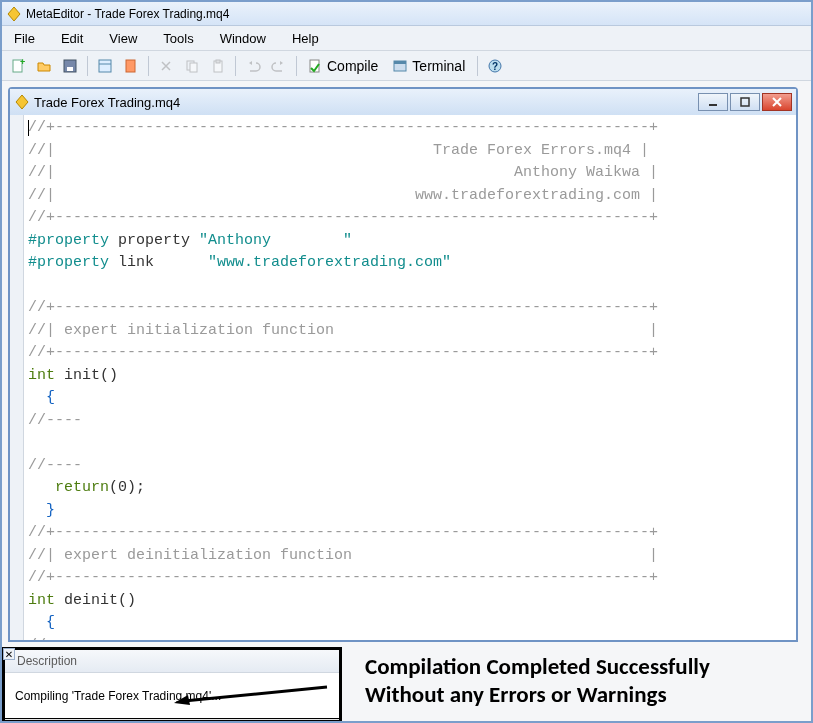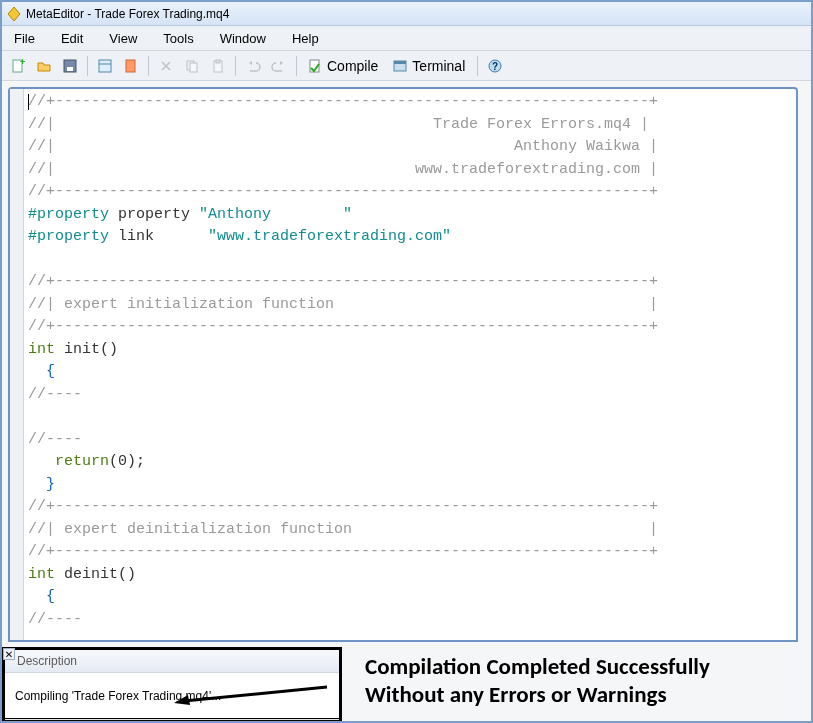--- a/index.html
+++ b/index.html
@@ -326,20 +326,47 @@
     <span class="tool-btn">
         <svg width="16" height="16">
           <circle cx="8" cy="8" r="6" fill="#bde" stroke="#47a"></circle>
           <text x="8" y="12" text-anchor="middle" font-size="10" fill="#036" font-weight="bold">?</text>
         </svg>
       </span>
   </div>
 
   <div class="mdi-area">
     <div class="doc-window">
+      <div class="doc-titlebar">
+        <div class="doc-title-left">
+          <span>
+              <svg width="16" height="16">
+                <polygon points="8,1 14,8 8,15 2,8" fill="#f6c533" stroke="#b58800"></polygon>
+              </svg>
+            </span>
+          <span class="doc-title-text">Trade Forex Trading.mq4</span>
+        </div>
+        <div class="win-buttons">
+          <span class="win-btn">
+              <svg width="10" height="10">
+                <line x1="1" y1="8" x2="9" y2="8" stroke="#333" stroke-width="2"></line>
+              </svg>
+            </span>
+          <span class="win-btn">
+              <svg width="10" height="10">
+                <rect x="1" y="1" width="8" height="8" fill="none" stroke="#333" stroke-width="1.5"></rect>
+              </svg>
+            </span>
+          <span class="win-btn close">
+              <svg width="10" height="10">
+                <path d="M1 1l8 8M9 1l-8 8" stroke="#fff" stroke-width="2"></path>
+              </svg>
+            </span>
+        </div>
+      </div>
       <div class="editor">
         <div class="gutter"></div>
         <div class="code"><span class="cursor"></span><span class="comment">//+------------------------------------------------------------------+</span>
 <span class="comment">//|                                          Trade Forex Errors.mq4 |</span>
 <span class="comment">//|                                                   Anthony Waikwa |</span>
 <span class="comment">//|                                        www.tradeforextrading.com |</span>
 <span class="comment">//+------------------------------------------------------------------+</span>
 <span class="directive">#property</span><span> property </span><span class="string">"Anthony        "</span>
 <span class="directive">#property</span><span> link      </span><span class="string">"www.tradeforextrading.com"</span>
 

